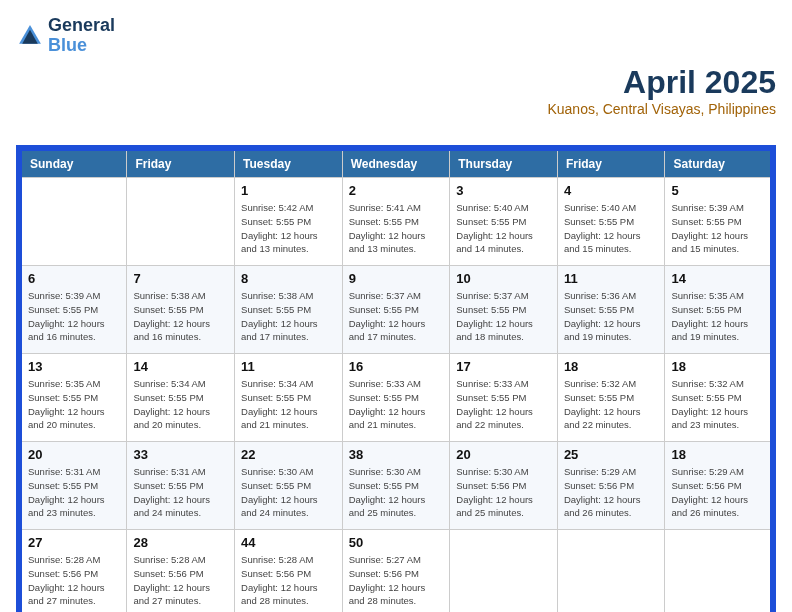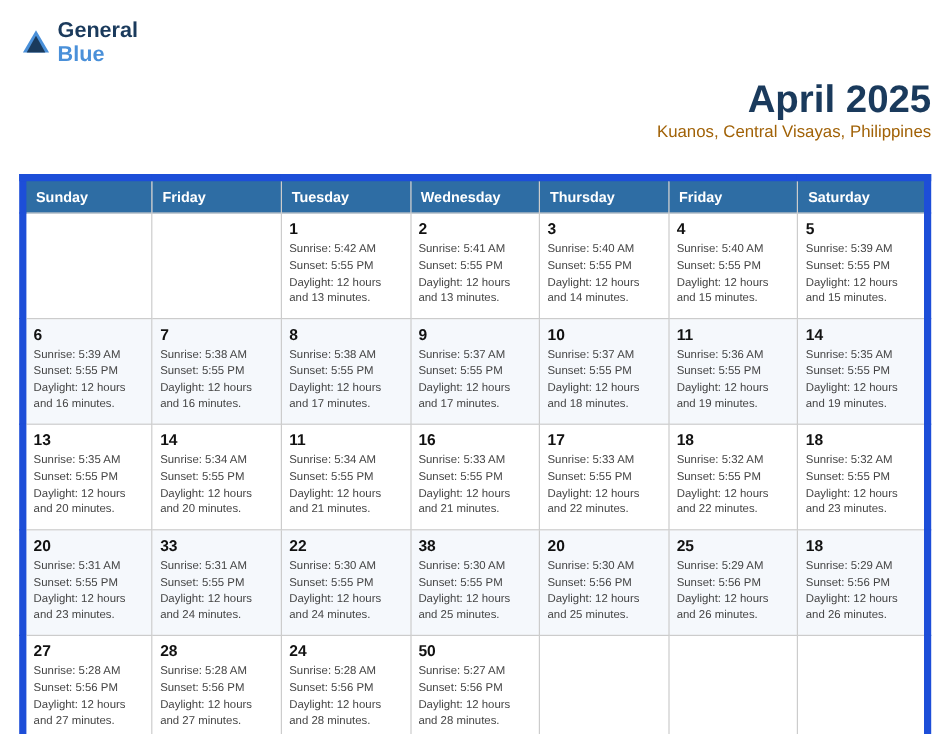--- a/index.html
+++ b/index.html
@@ -296,21 +296,21 @@
           Sunrise: 5:28 AM<br>Sunset: 5:56 PM<br>Daylight: 12 hours and 27 minutes.
         </div>
       </td>
         <td>
         <div class="day-num">28</div>
         <div class="day-info">
           Sunrise: 5:28 AM<br>Sunset: 5:56 PM<br>Daylight: 12 hours and 27 minutes.
         </div>
       </td>
         <td>
-        <div class="day-num">24</div>
+        <div class="day-num">44</div>
         <div class="day-info">
           Sunrise: 5:28 AM<br>Sunset: 5:56 PM<br>Daylight: 12 hours and 28 minutes.
         </div>
       </td>
         <td>
         <div class="day-num">50</div>
         <div class="day-info">
           Sunrise: 5:27 AM<br>Sunset: 5:56 PM<br>Daylight: 12 hours and 28 minutes.
         </div>
       </td>

